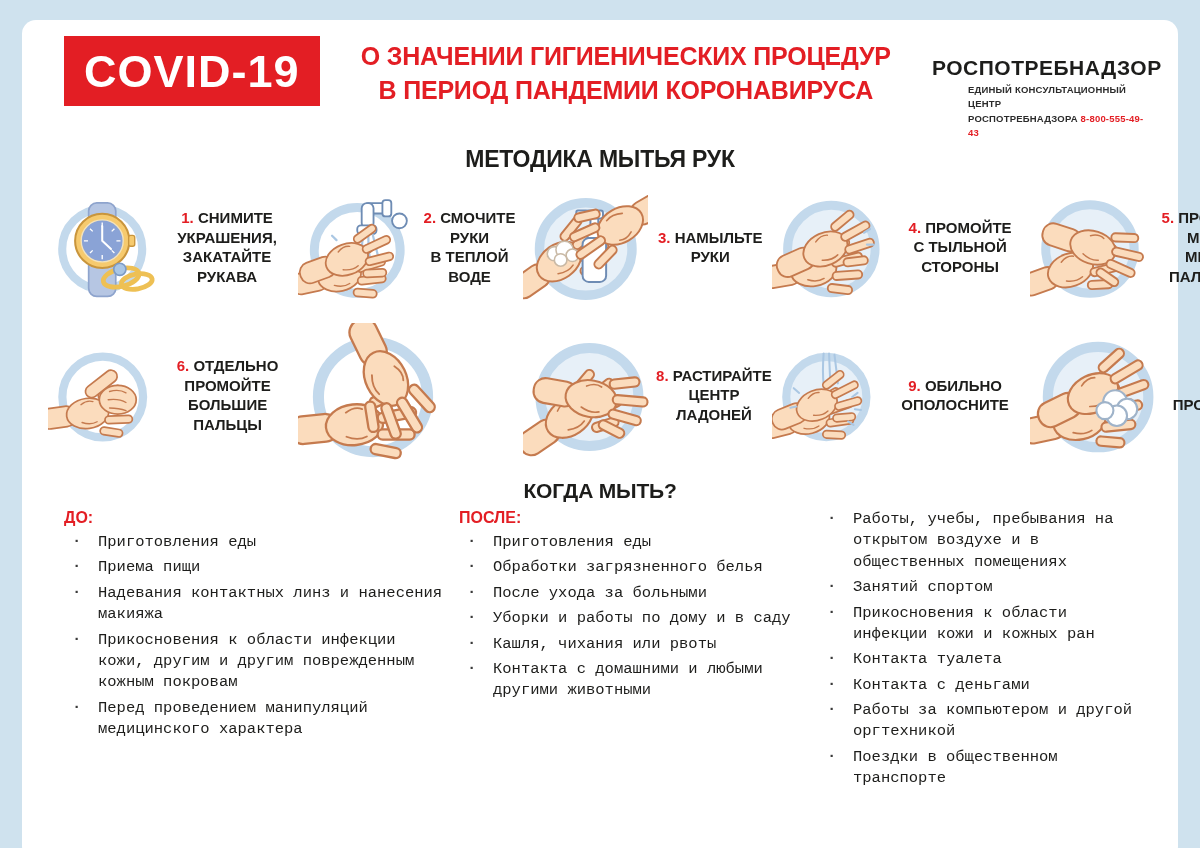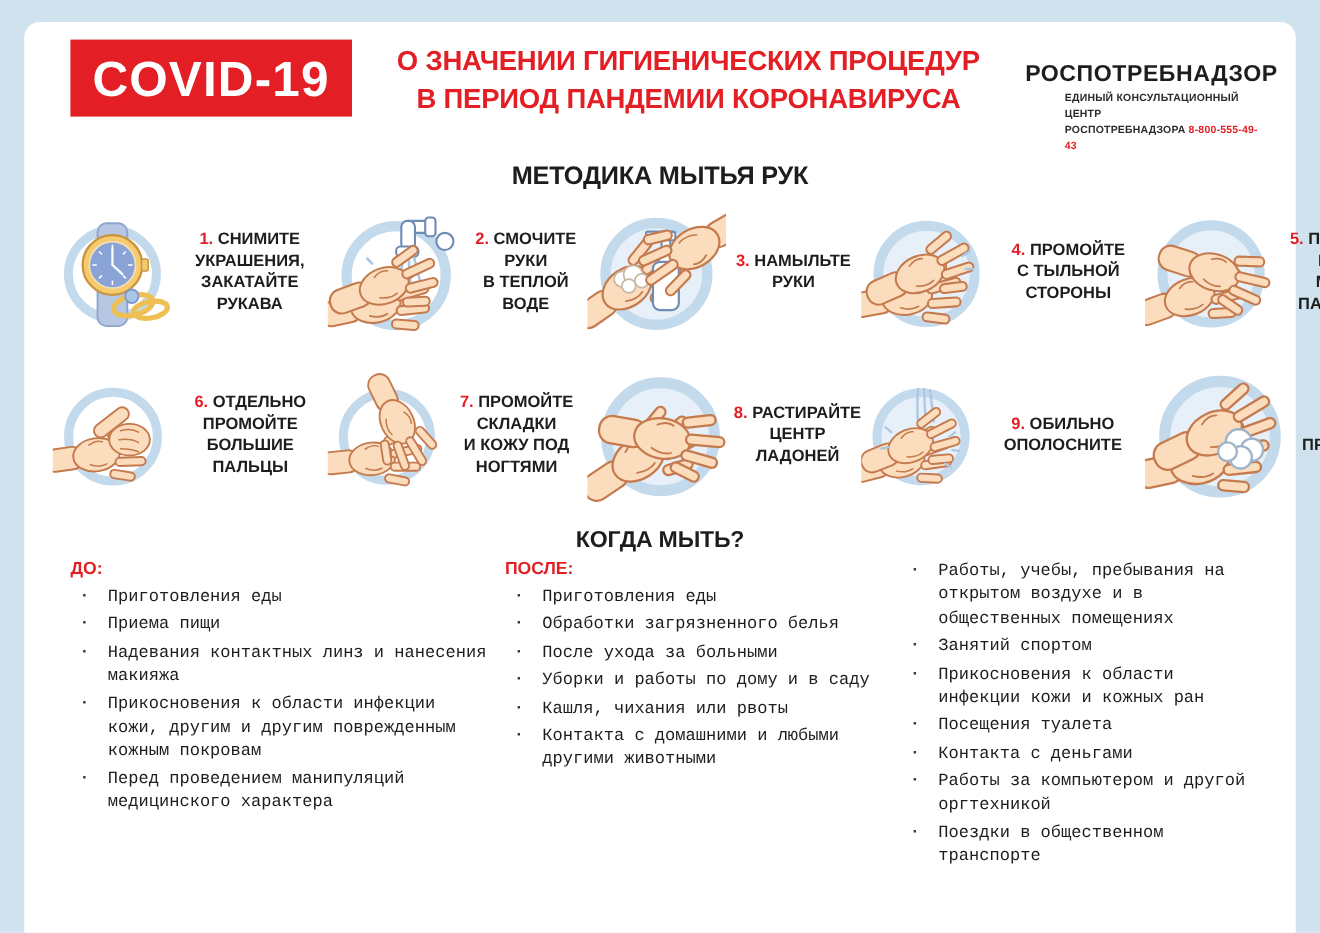--- a/index.html
+++ b/index.html
@@ -217,25 +217,20 @@
 БОЛЬШИЕ ПАЛЬЦЫ</span>
       </div>
     </div>
 
     <div class="step">
       <svg viewBox="0 0 160 160">
         <circle class="ring" cx="80" cy="80" r="59"></circle>
         <use href="#hand" transform="translate(60,110) rotate(-6)"></use>
         <use href="#hand" transform="translate(94,60) rotate(64)"></use>
       </svg>
-      <div class="caption">
-        <span class="num">7.</span>
-        <span class="txt">ПРОМОЙТЕ СКЛАДКИ
-И КОЖУ ПОД НОГТЯМИ</span>
-      </div>
     </div>
 
     <div class="step">
       <svg viewBox="0 0 160 160">
         <circle class="ring ringf" cx="80" cy="80" r="59"></circle>
         <use href="#hand" transform="translate(56,104) rotate(-34)"></use>
         <use href="#hand" transform="translate(82,82) rotate(10)"></use>
       </svg>
       <div class="caption">
         <span class="num">8.</span>
@@ -303,21 +298,21 @@
         <li>Кашля, чихания или рвоты</li>
         <li>Контакта с домашними и любыми другими животными</li>
       </ul>
     </div>
 
     <div class="col">
       <ul class="wlist">
         <li>Работы, учебы, пребывания на открытом воздухе и в общественных помещениях</li>
         <li>Занятий спортом</li>
         <li>Прикосновения к области инфекции кожи и кожных ран</li>
-        <li>Посещения туалета</li>
+        <li>Контакта туалета</li>
         <li>Контакта с деньгами</li>
         <li>Работы за компьютером и другой оргтехникой</li>
         <li>Поездки в общественном транспорте</li>
       </ul>
     </div>
 
   </div>
 
 </div>
 

